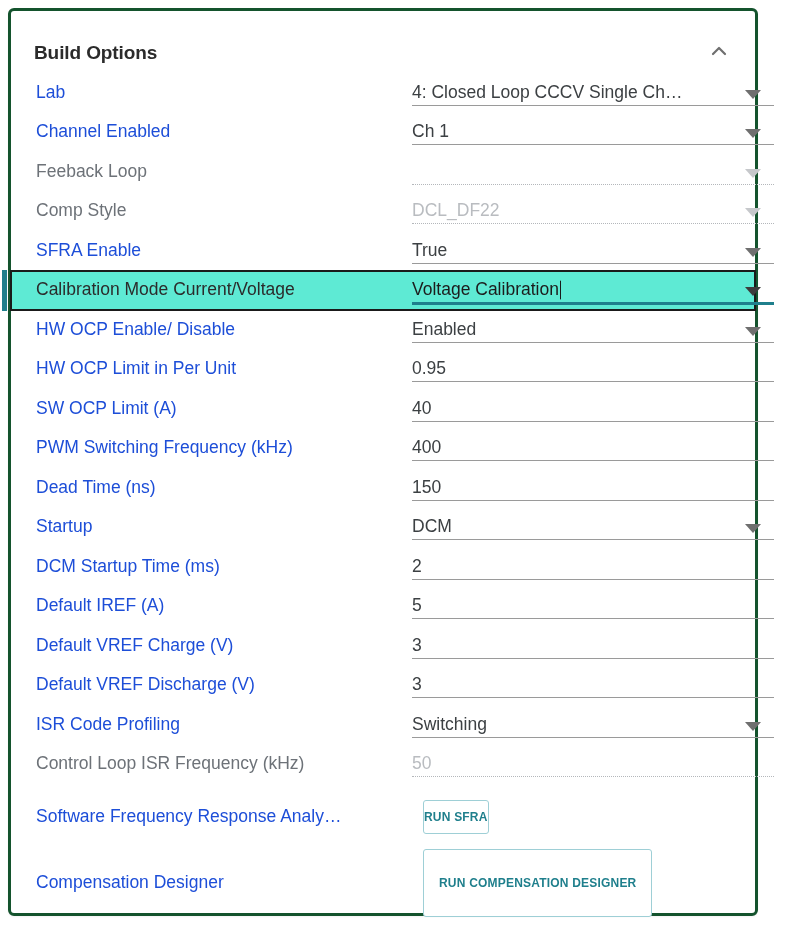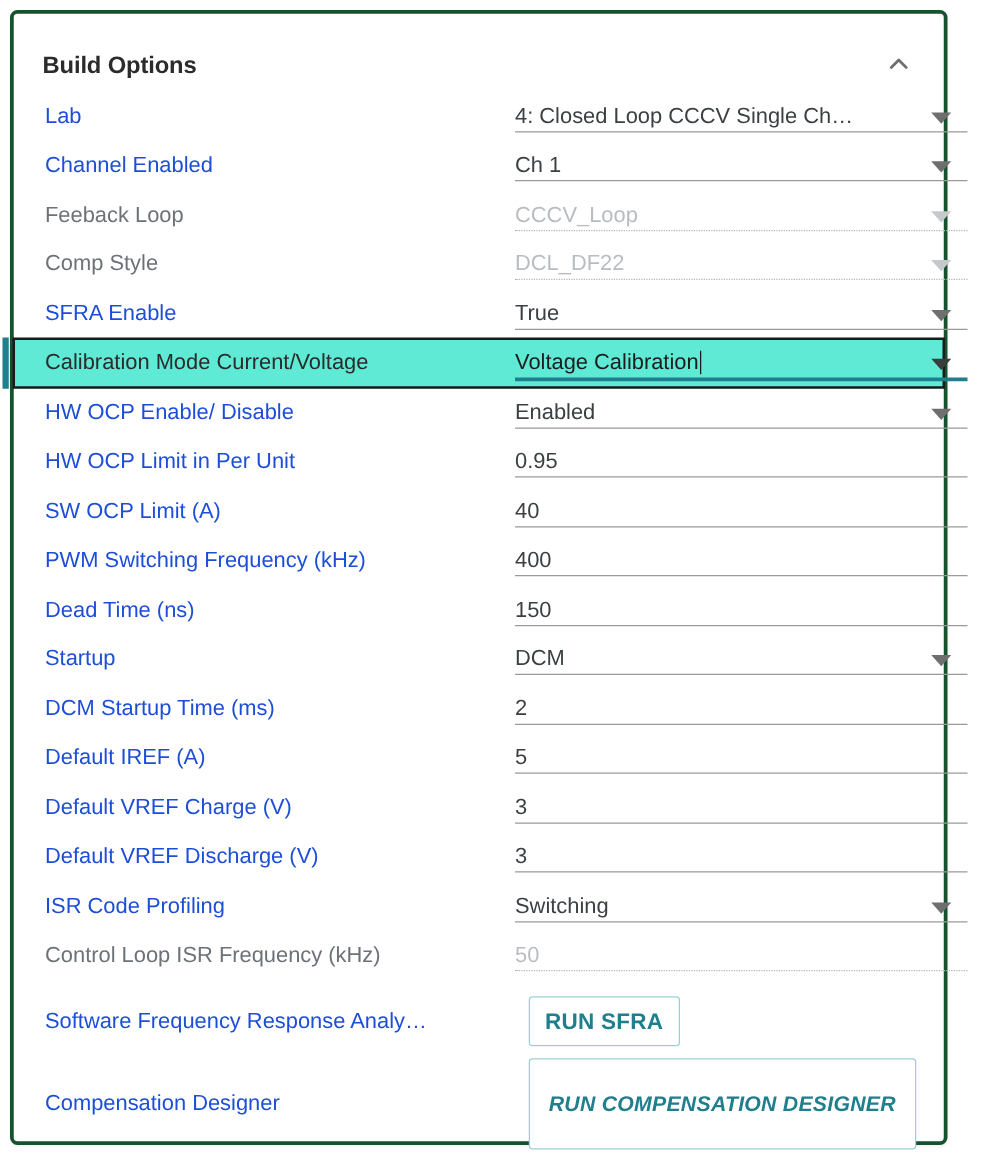--- a/index.html
+++ b/index.html
@@ -170,29 +170,29 @@
   .btn {
     position: absolute;
     left: 11px;
     top: 50%;
     transform: translateY(-50%);
     background: #ffffff;
     border: 1.5px solid #9ecfd6;
     border-radius: 3px;
     color: #1f7f8c;
     font-family: "Liberation Sans", sans-serif;
-    font-size: 18px;
+    font-size: 12px;
     font-weight: bold;
     letter-spacing: 0.2px;
-    padding: 10px 12px;
+    padding: 10px 0;
     cursor: pointer;
     white-space: nowrap;
     line-height: 1;
   }
-  #btn-compensation-designer { padding: 27px 15px; font-size: 17px; font-style: italic; }
+  #btn-compensation-designer { padding: 27px 15px; font-size: 12px; }
 </style>
 </head>
 <body>
 
 <div id="card">
 
   <div id="header">
     <div id="panel-title">Build Options</div>
     <div id="collapse-toggle">
       <svg width="28" height="28" viewBox="0 0 28 28" aria-hidden="true">
@@ -214,21 +214,20 @@
         <div class="label">Channel Enabled</div>
         <div class="field">
           <div class="value">Ch 1</div>
           <div class="underline"></div>
           <div class="caret"></div>
         </div>
       </div>
       <div class="row disabled">
         <div class="label">Feeback Loop</div>
         <div class="field">
-          <div class="value">CCCV_Loop</div>
           <div class="underline"></div>
           <div class="caret"></div>
         </div>
       </div>
       <div class="row disabled">
         <div class="label">Comp Style</div>
         <div class="field">
           <div class="value">DCL_DF22</div>
           <div class="underline"></div>
           <div class="caret"></div>

